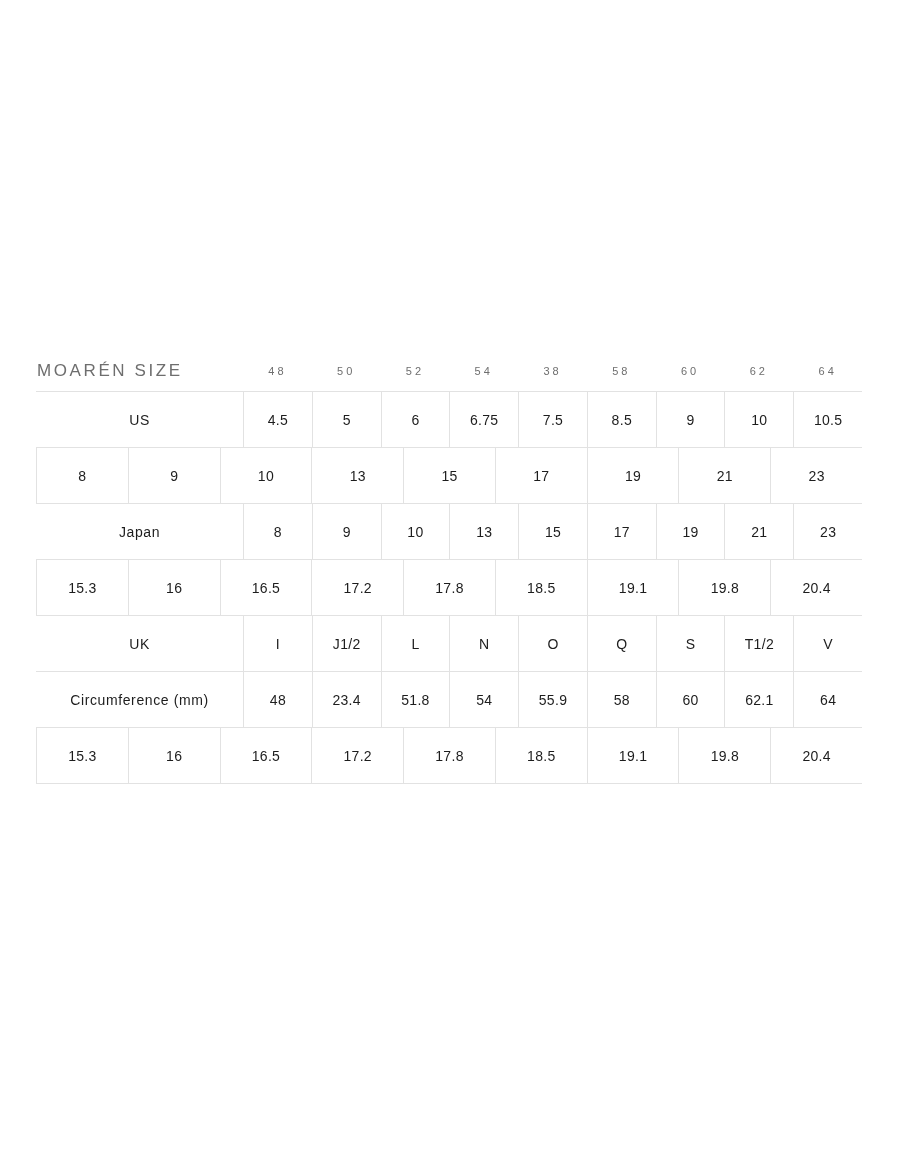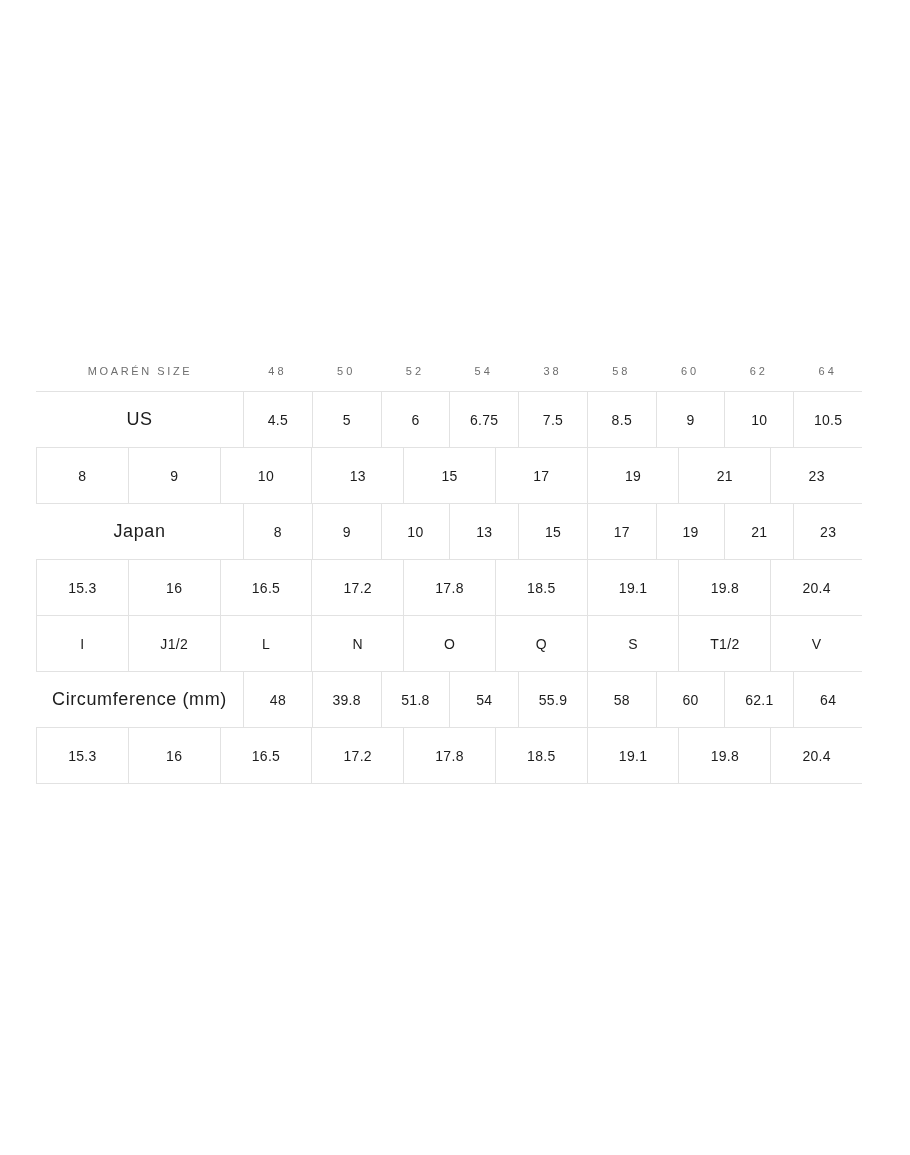--- a/index.html
+++ b/index.html
@@ -16,26 +16,25 @@
     top: 350px;
     width: 826px;
   }
   .chart-header {
     display: flex;
     align-items: center;
     height: 41px;
   }
   .header-label {
     width: 207px;
-    font-size: 11px;
+    font-size: 17px;
     letter-spacing: 2.6px;
     color: var(--header-text, #6e6e6e);
     text-transform: uppercase;
     padding-left: 1px;
-    text-align: center;
   }
   .header-size {
     flex: 1;
     text-align: center;
     font-size: 11px;
     letter-spacing: 3px;
     color: var(--header-text, #6e6e6e);
   }
   .chart-body {
     border-bottom: 1px solid var(--border, #e2e2e2);
@@ -43,21 +42,21 @@
   .row {
     display: flex;
     height: 56px;
     border-top: 1px solid var(--border, #e2e2e2);
   }
   .row-label {
     width: 207px;
     display: flex;
     align-items: center;
     justify-content: center;
-    font-size: 18px;
+    font-size: 14px;
     color: var(--body-text, #1d1d1d);
     letter-spacing: 0.6px;
   }
   .cell {
     flex: 1;
     display: flex;
     align-items: center;
     justify-content: center;
     border-left: 1px solid var(--border, #e2e2e2);
     font-size: 14px;
@@ -124,34 +123,35 @@
         <div class="cell">16</div>
         <div class="cell">16.5</div>
         <div class="cell">17.2</div>
         <div class="cell">17.8</div>
         <div class="cell">18.5</div>
         <div class="cell">19.1</div>
         <div class="cell">19.8</div>
         <div class="cell">20.4</div>
       </div>
       <div class="row">
+        <div class="row-label">UK</div>
         <div class="cell">I</div>
         <div class="cell">J1/2</div>
         <div class="cell">L</div>
         <div class="cell">N</div>
         <div class="cell">O</div>
         <div class="cell">Q</div>
         <div class="cell">S</div>
         <div class="cell">T1/2</div>
         <div class="cell">V</div>
       </div>
       <div class="row">
         <div class="row-label">Circumference (mm)</div>
         <div class="cell">48</div>
-        <div class="cell">39.8</div>
+        <div class="cell">23.4</div>
         <div class="cell">51.8</div>
         <div class="cell">54</div>
         <div class="cell">55.9</div>
         <div class="cell">58</div>
         <div class="cell">60</div>
         <div class="cell">62.1</div>
         <div class="cell">64</div>
       </div>
       <div class="row">
         <div class="cell">15.3</div>

